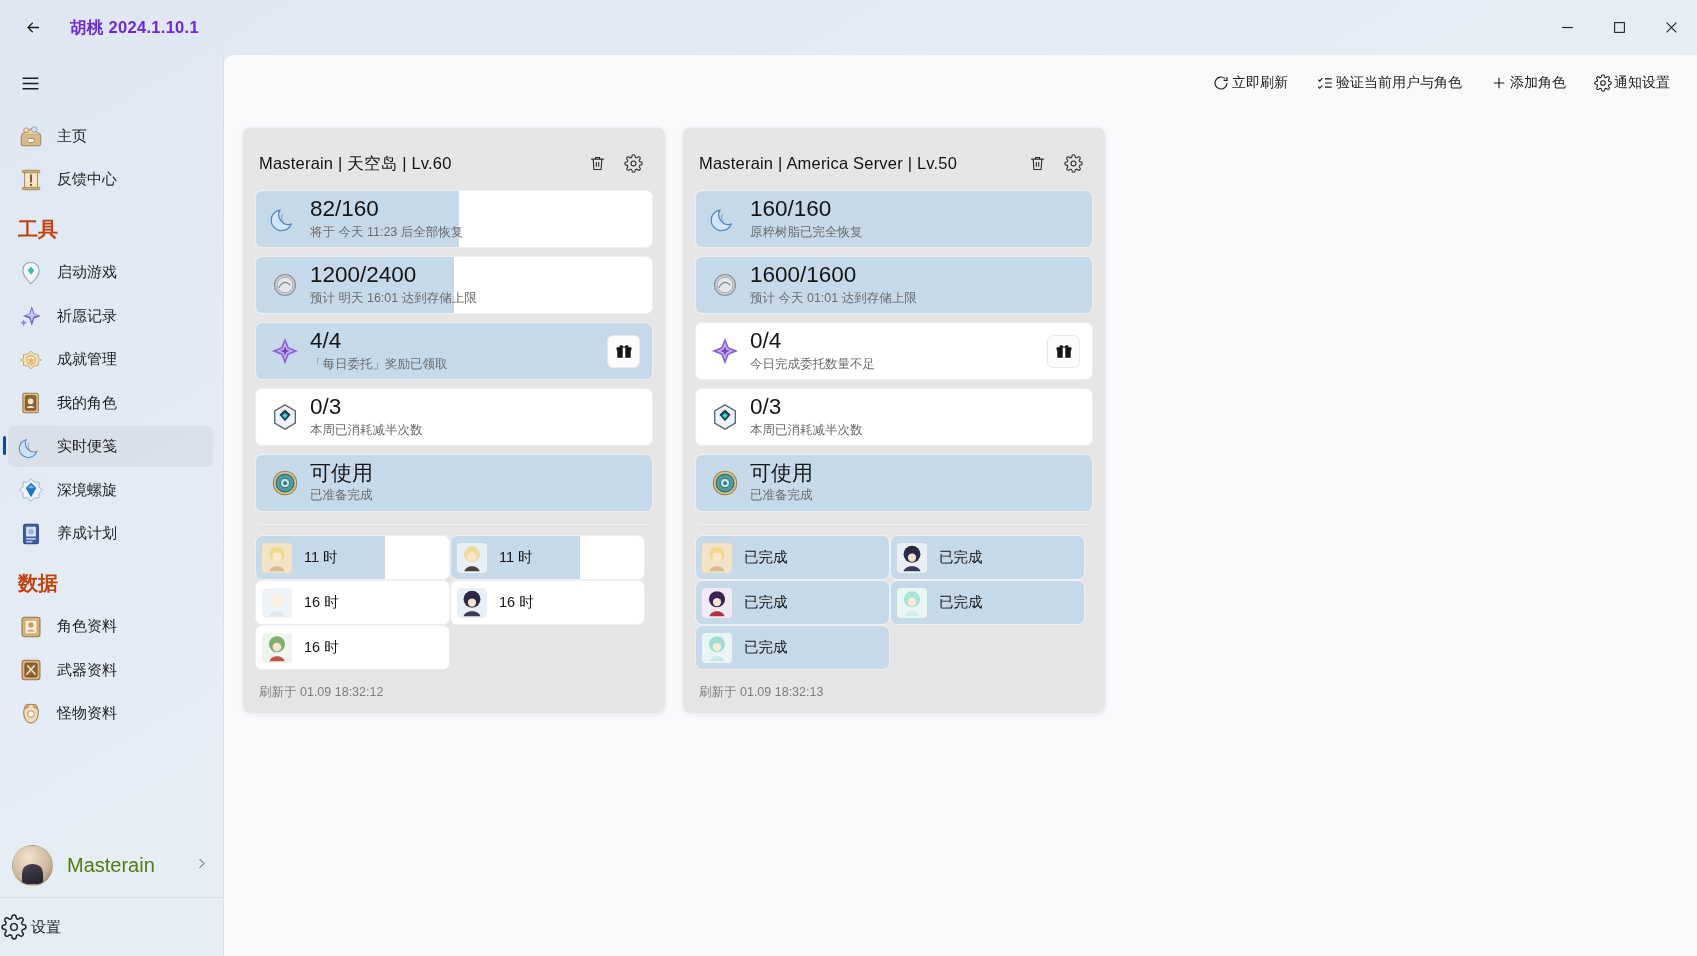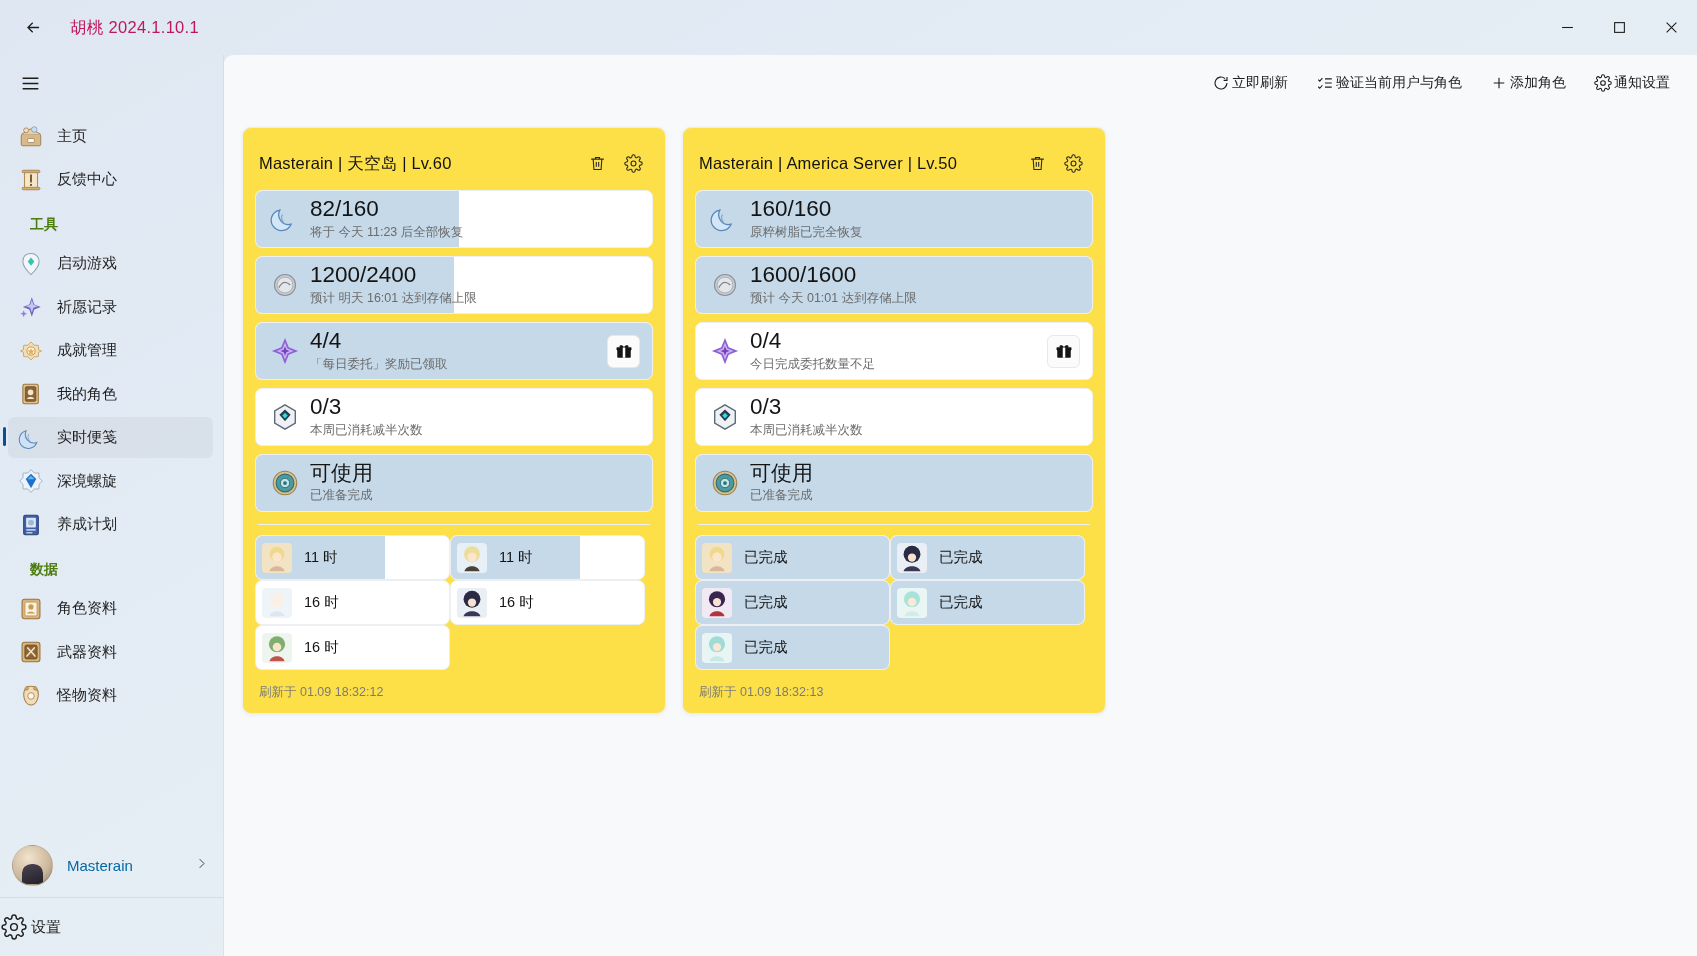--- a/index.html
+++ b/index.html
@@ -18,22 +18,23 @@
     height: 55px; width: 100%;
     display: flex; align-items: center;
     position: relative; z-index: 40;
   }
   .back-btn {
     width: 46px; height: 36px; margin-left: 10px;
     display: flex; align-items: center; justify-content: center;
     border-radius: 5px; cursor: pointer;
   }
   .title-text {
-    font-size: 16.5px; color: #be185d; margin-left: 14px;
+    font-size: 16.5px; color: #6d28d9; margin-left: 14px;
     letter-spacing: .3px;
+    font-weight: bold;
   }
   .win-ctrls { margin-left: auto; display: flex; height: 55px; }
   .win-btn {
     width: 52px; height: 100%;
     display: flex; align-items: center; justify-content: center;
     cursor: pointer;
   }
 
   
   .shell { display: flex; height: 901px; }
@@ -58,41 +59,40 @@
     position: relative;
   }
   .nav-item.active { background: rgba(0,0,0,.045); }
   .nav-item.active::before {
     content: ''; position: absolute; left: -5px; top: 10px;
     width: 3px; height: 19px; border-radius: 2px; background: #0f4c8f;
   }
   .nav-ico { width: 26px; height: 26px; flex: none; display: block; }
   .nav-lbl { font-size: 15px; color: #1f1f1f; }
   .nav-group {
-    font-size: 14px; font-weight: bold; color: #4d7c0f;
+    font-size: 20px; font-weight: bold; color: #c2410c;
     padding: 13px 0 7px 18px;
-    margin-left: 12px;
   }
 
   .user-row {
     height: 64px; display: flex; align-items: center;
     gap: 14px; padding: 0 14px 0 12px; cursor: pointer;
   }
   .avatar {
     width: 41px; height: 41px; border-radius: 50%;
     flex: none; overflow: hidden;
     background: radial-gradient(circle at 40% 30%, #f2e3cd, #cbb79b 60%, #8a7a64);
     position: relative; border: 1px solid rgba(0,0,0,.07);
   }
   .avatar::after {
     content:''; position:absolute; left:22%; top:48%; width:56%; height:52%;
     background: linear-gradient(160deg, #4a4550, #22202b);
     border-radius: 44% 44% 10% 10%;
   }
-  .user-name { font-size: 15px; color: #0369a1; }
+  .user-name { font-size: 20px; color: #4d7c0f; }
   .user-chev { margin-left: auto; }
   .side-sep { height: 1px; background: rgba(0,0,0,.07); margin: 0 0 0 0; }
   .settings-row {
     height: 58px; display: flex; align-items: center; gap: 4px;
     padding-left: 1px; cursor: pointer;
   }
   .settings-lbl { font-size: 15px; color: #1f1f1f; }
 
   
   .content {
@@ -108,21 +108,21 @@
   }
   .tb-btn {
     display: flex; align-items: center; gap: 2px;
     height: 33px; padding: 0 11px; border-radius: 5px; cursor: pointer;
     font-size: 14px; color: #1d1d1d;
   }
 
   
   .cards { display: flex; gap: 16px; padding: 22px 0 0 18px; }
   .card {
-    width: 424px; background: #fde047;
+    width: 424px; background: #e5e5e5;
     border-radius: 9px;
     border: 1px solid #eceef1;
     box-shadow: 0 1px 4px rgba(20,40,70,.06);
     padding: 14px 12px 10px 12px;
   }
   .card-head {
     display: flex; align-items: center;
     padding: 3px 4px 0 4px; height: 40px;
   }
   .card-title { font-size: 16.5px; color: #121212; letter-spacing:.2px; }

